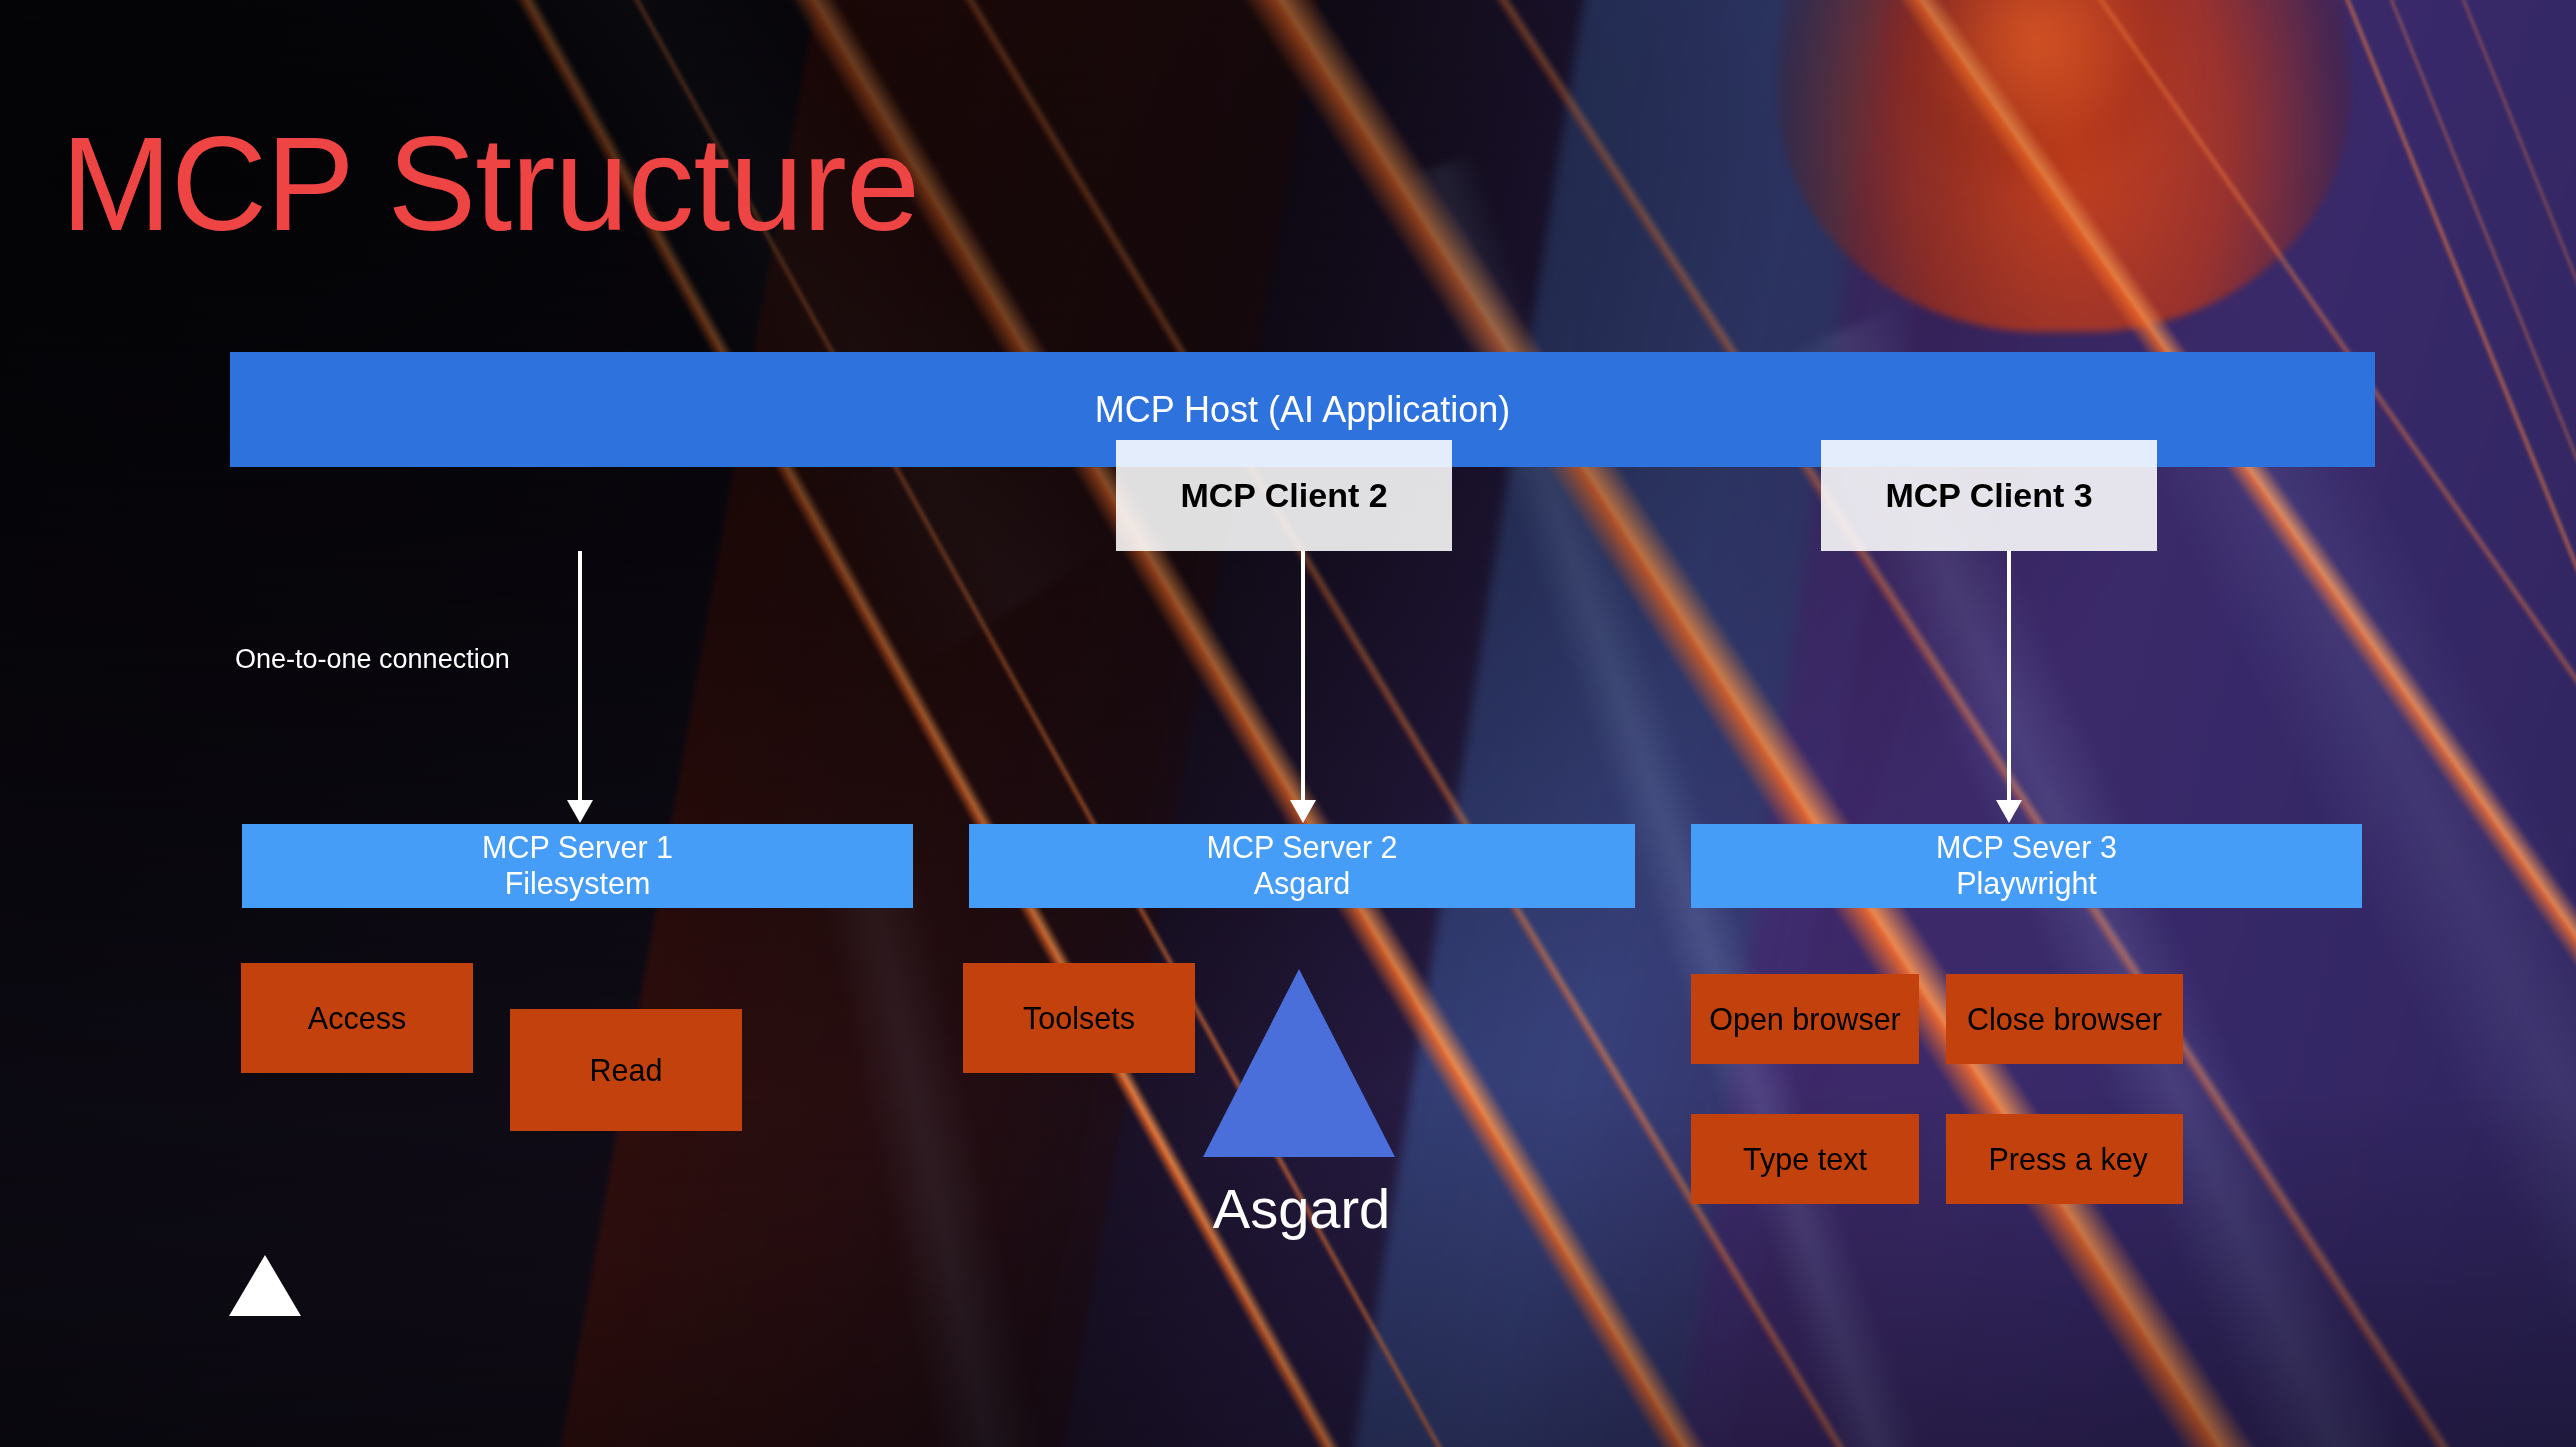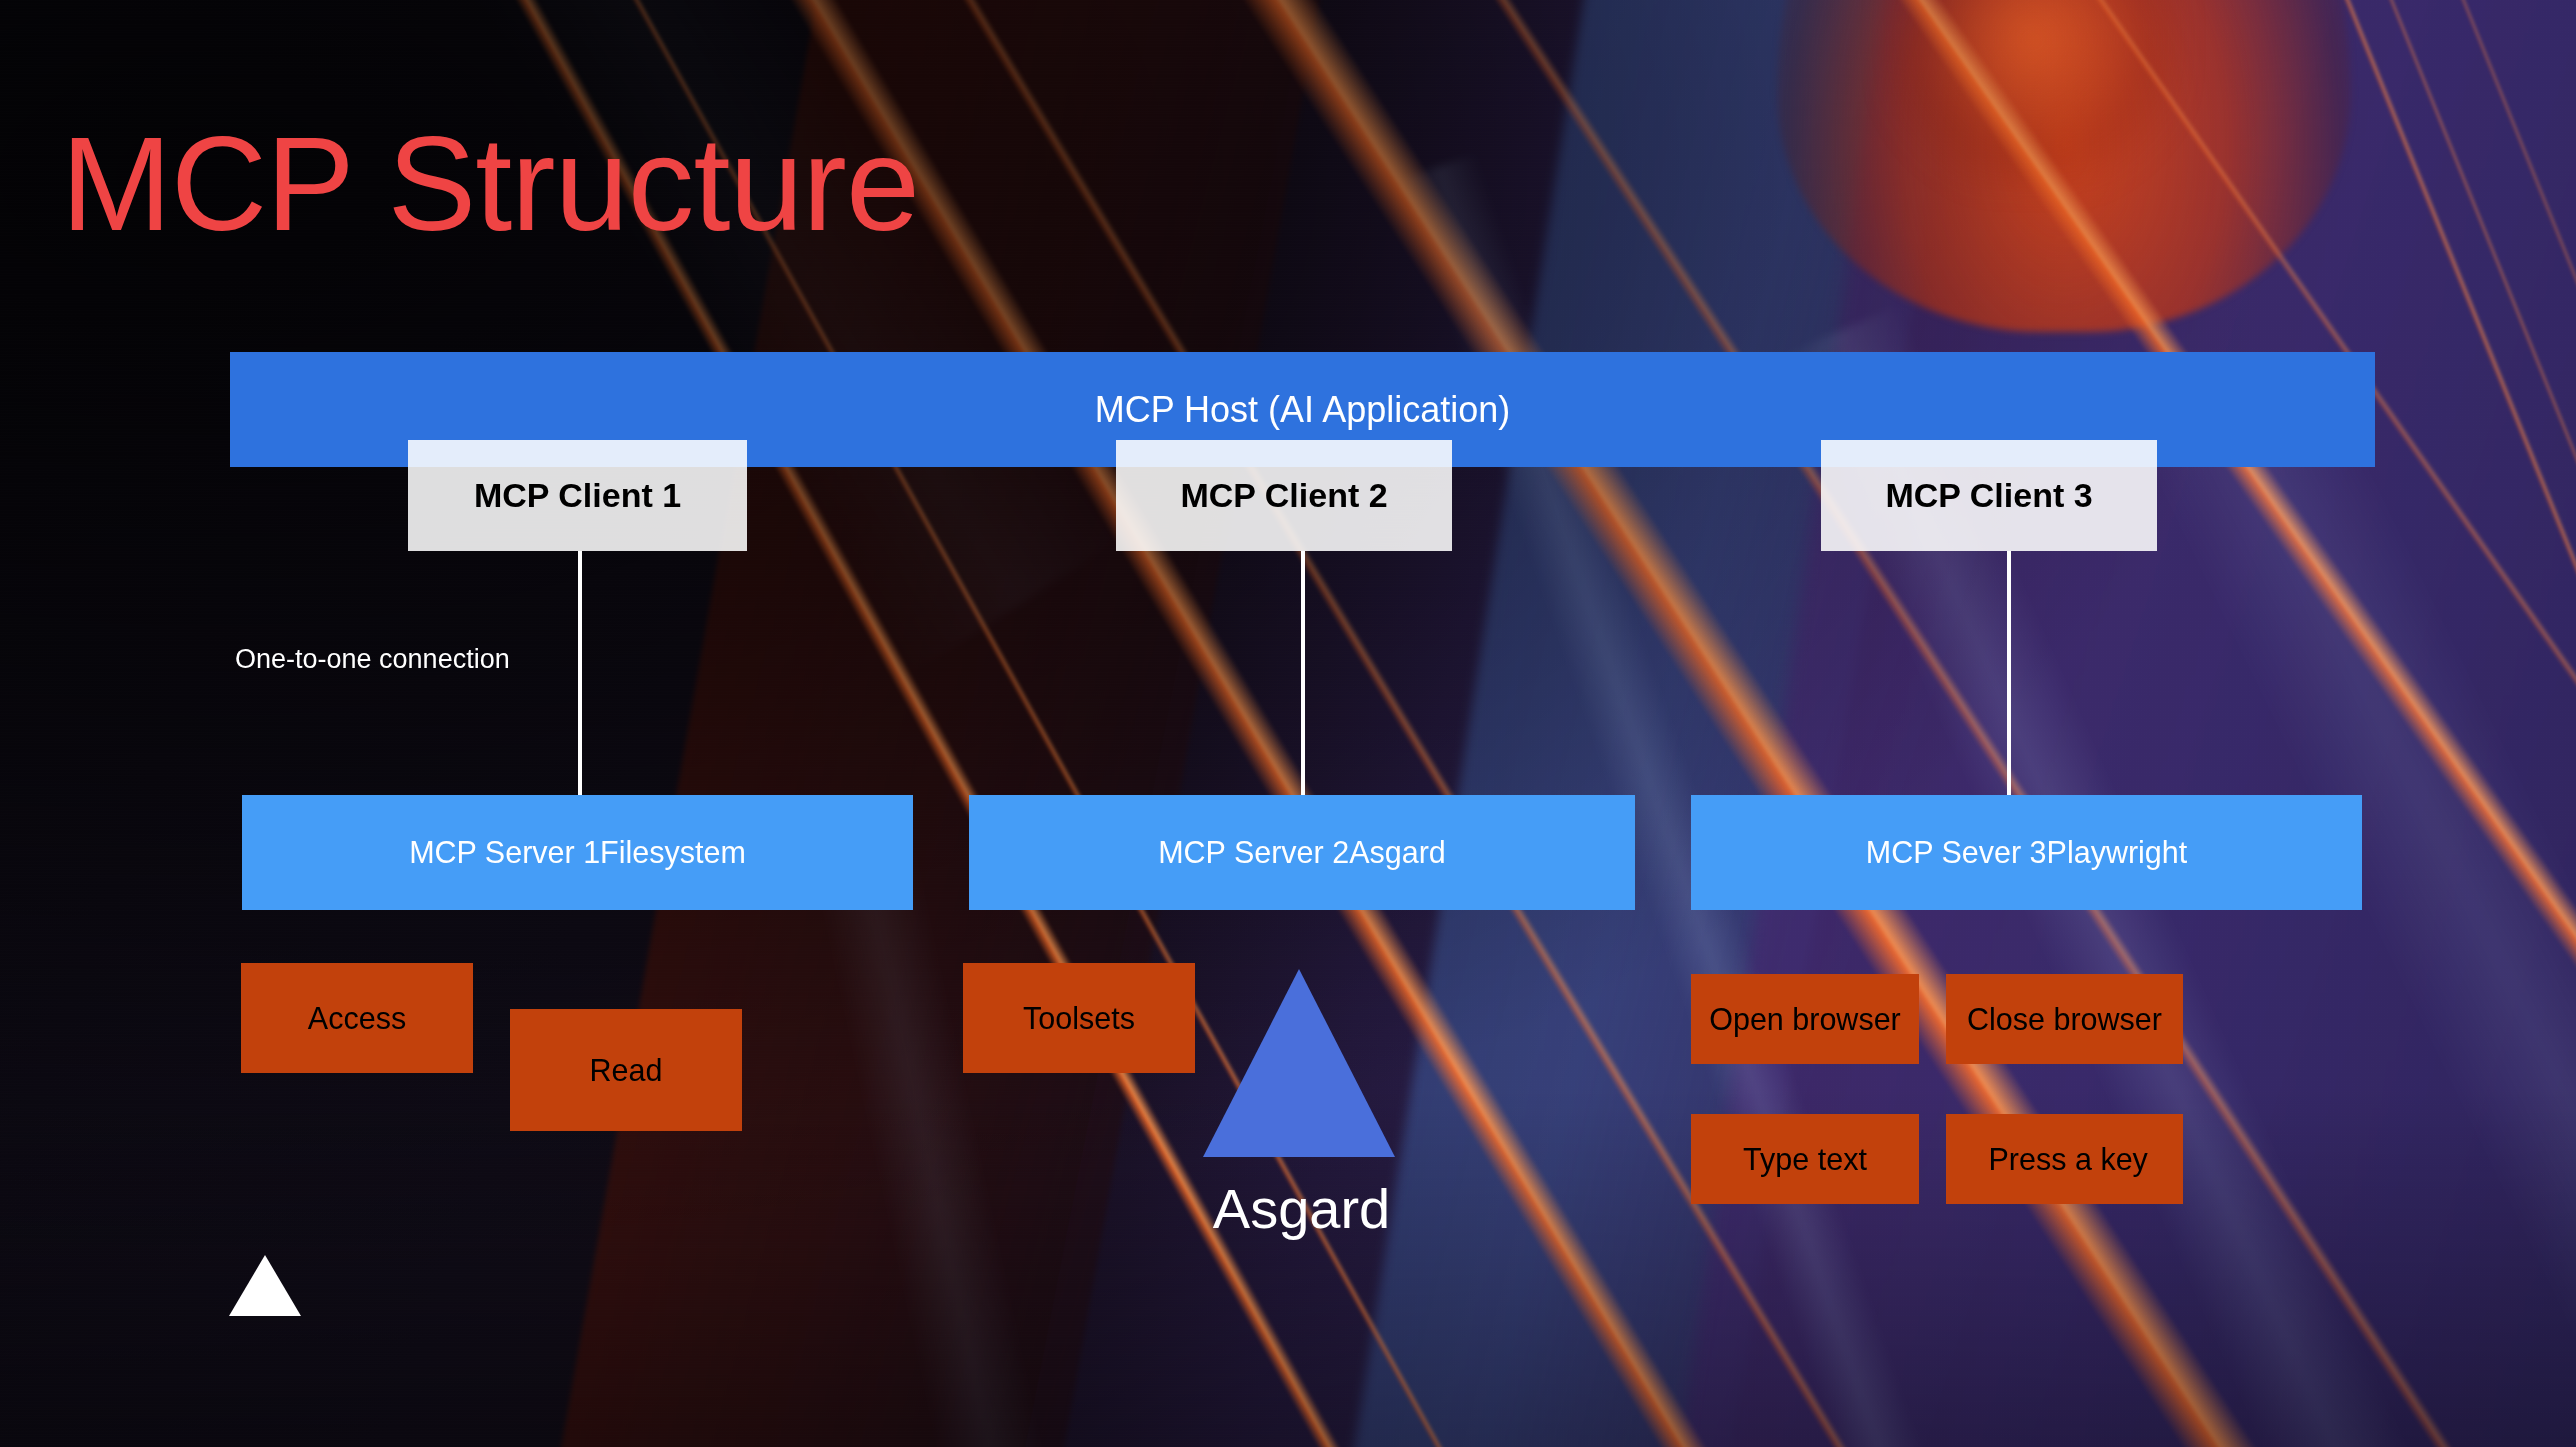--- a/index.html
+++ b/index.html
@@ -159,23 +159,23 @@
     transform:translateX(-50%);
     border-left:13.5px solid transparent;
     border-right:13.5px solid transparent;
     border-top:23px solid #ffffff;
   }
   #arrow-1 { left:578px;  top:551px; height:250px; }
   #arrow-2 { left:1301px; top:551px; height:250px; }
   #arrow-3 { left:2007px; top:551px; height:250px; }
 
   .server-box {
-    position:absolute; top:795px; height:115px;
+    position:absolute; top:824px; height:84px;
     background:#459df7;
-    display:flex; flex-direction:row;
+    display:flex; flex-direction:column;
     align-items:center; justify-content:center;
   }
   .server-box .line { color:#ffffff; font-size:30.5px; font-weight:400; line-height:1.18; }
   #server-1 { left:242px;  width:671px; }
   #server-2 { left:969px; width:666px; }
   #server-3 { left:1691px; width:671px; }
 
   .tool-box {
     position:absolute;
     background:#c2410c;
@@ -252,23 +252,20 @@
   </div>
 
   <div class="layer">
 
     <div id="page-title">MCP Structure</div>
 
     <div class="host-bar">
       <span class="label">MCP Host (AI Application)</span>
     </div>
 
-    <div id="client-1" class="client-box">
-      <span class="label">MCP Client 1</span>
-    </div>
     <div id="client-2" class="client-box">
       <span class="label">MCP Client 2</span>
     </div>
     <div id="client-3" class="client-box">
       <span class="label">MCP Client 3</span>
     </div>
 
     <div class="conn-label">One-to-one connection</div>
 
     <div id="arrow-1" class="arrow"></div>

